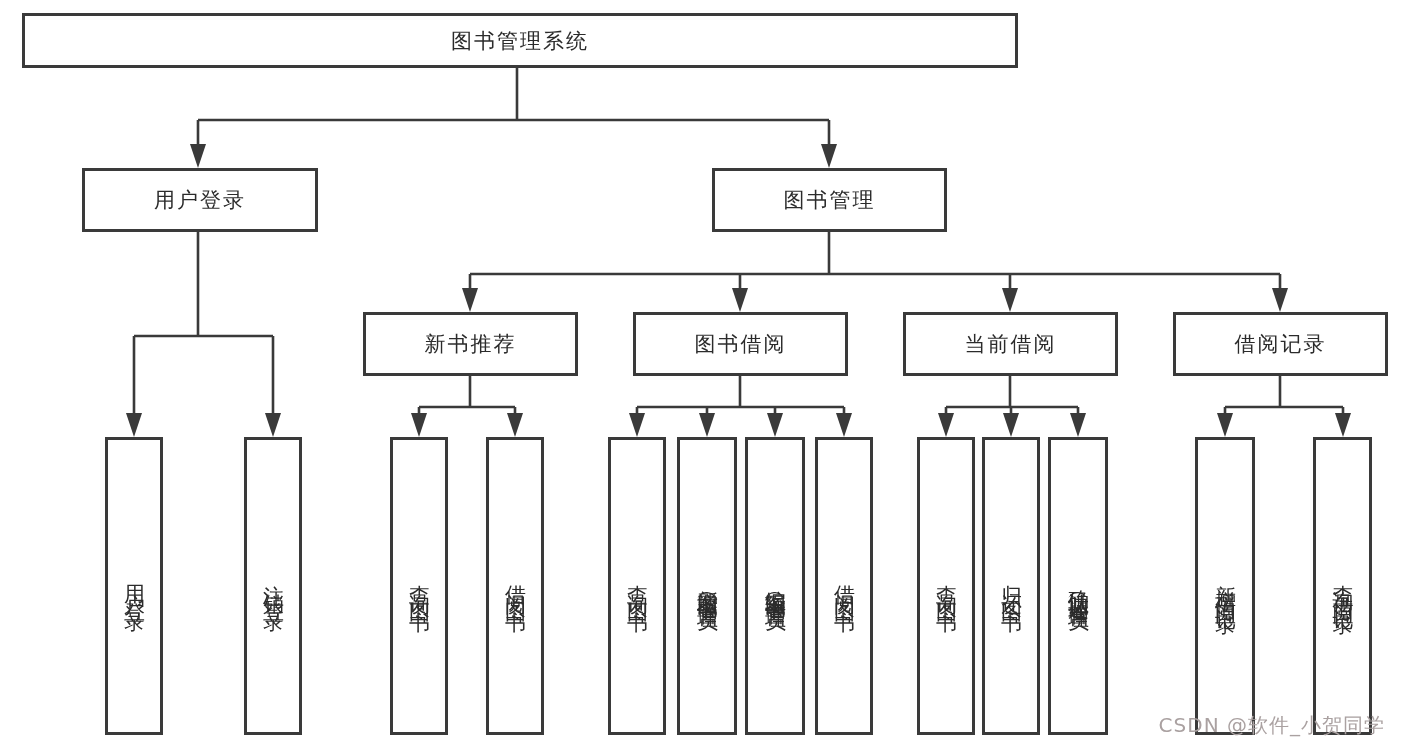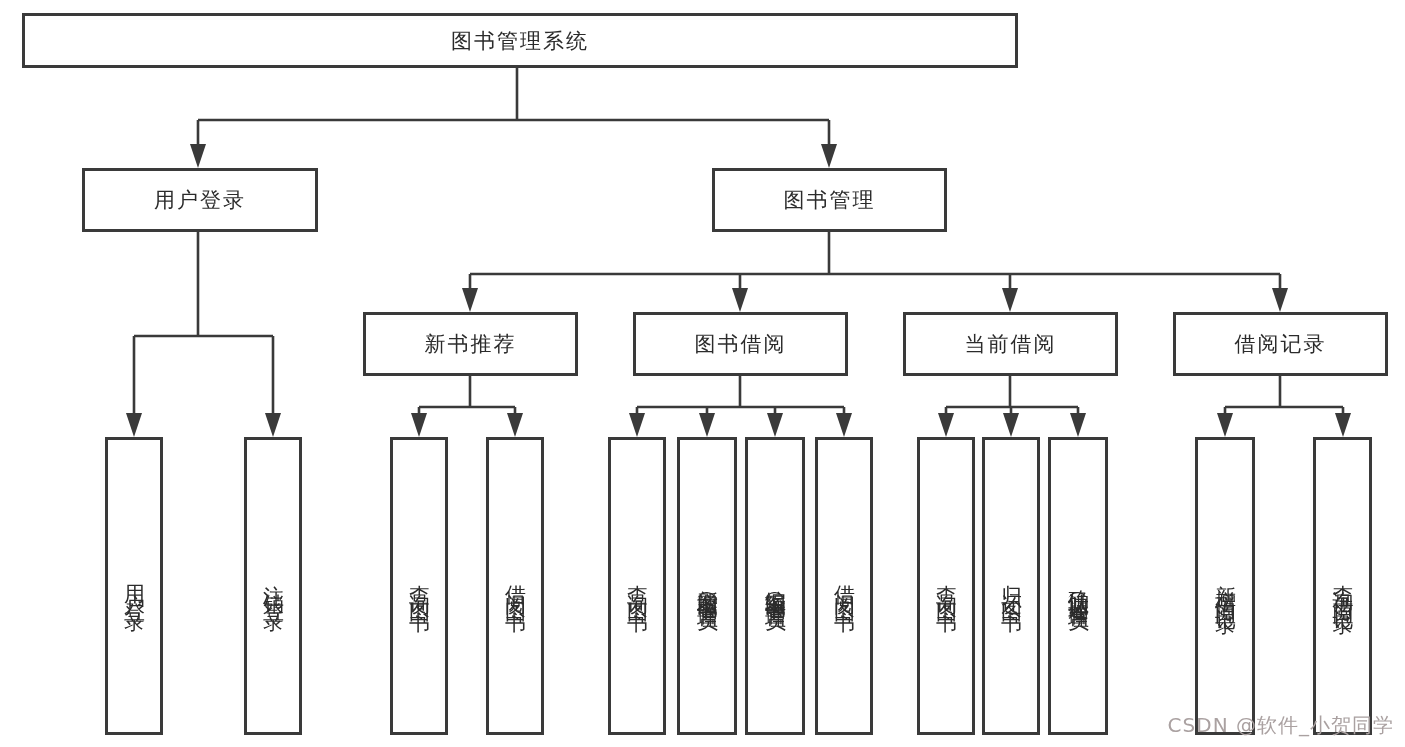--- a/index.html
+++ b/index.html
@@ -36,21 +36,21 @@
     writing-mode:vertical-rl;
     text-orientation:mixed;
     font-size:21px;
     letter-spacing:9px;
     line-height:1;
     padding:6px 0;
     text-align:center;
   }
   .watermark{
     position:absolute;
-    right:11px;
+    right:20px;
     bottom:8px;
     font-size:20px;
     letter-spacing:1px;
     color:var(--watermark);
     white-space:nowrap;
     pointer-events:none;
   }
 </style>
 </head>
 <body>

